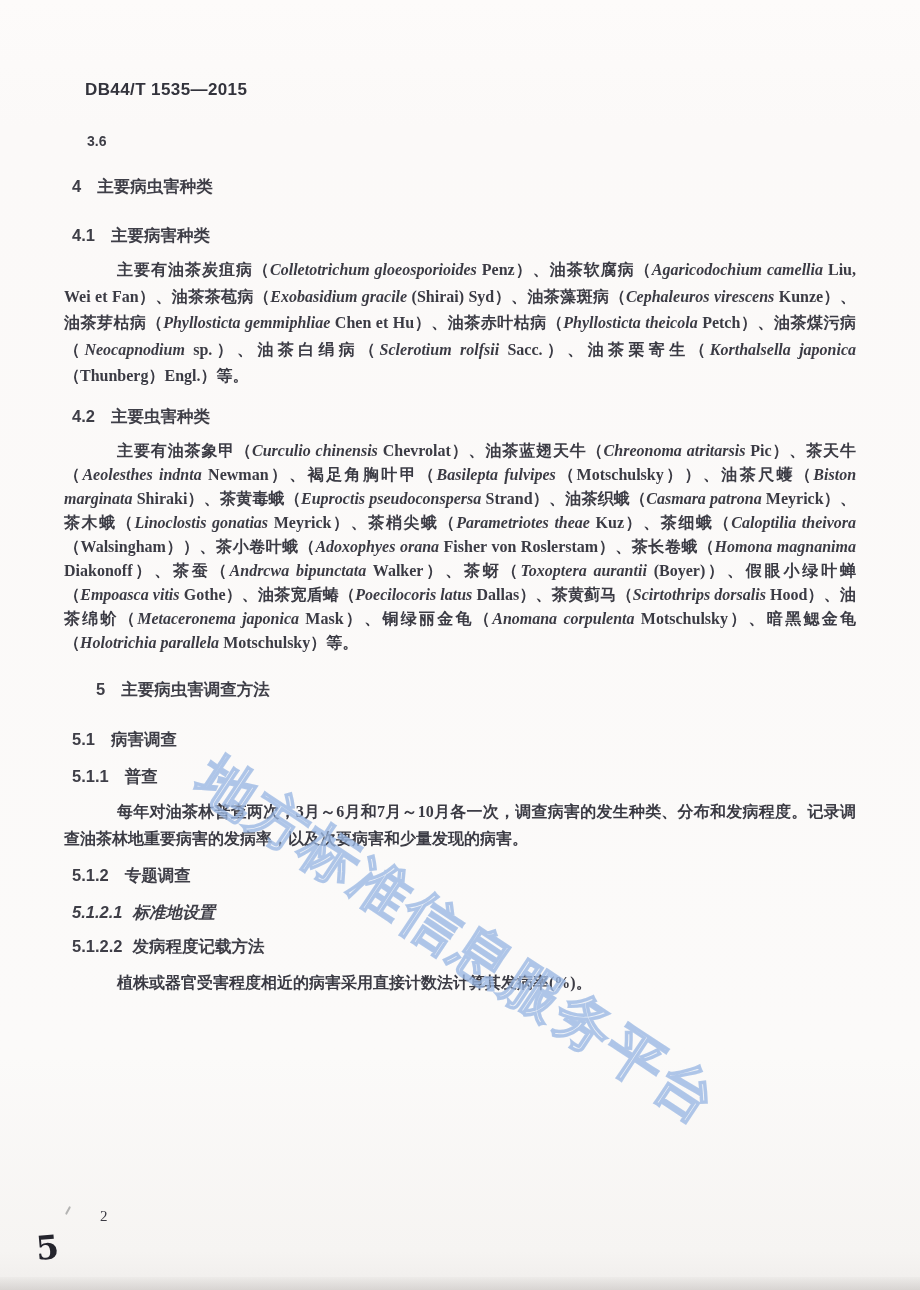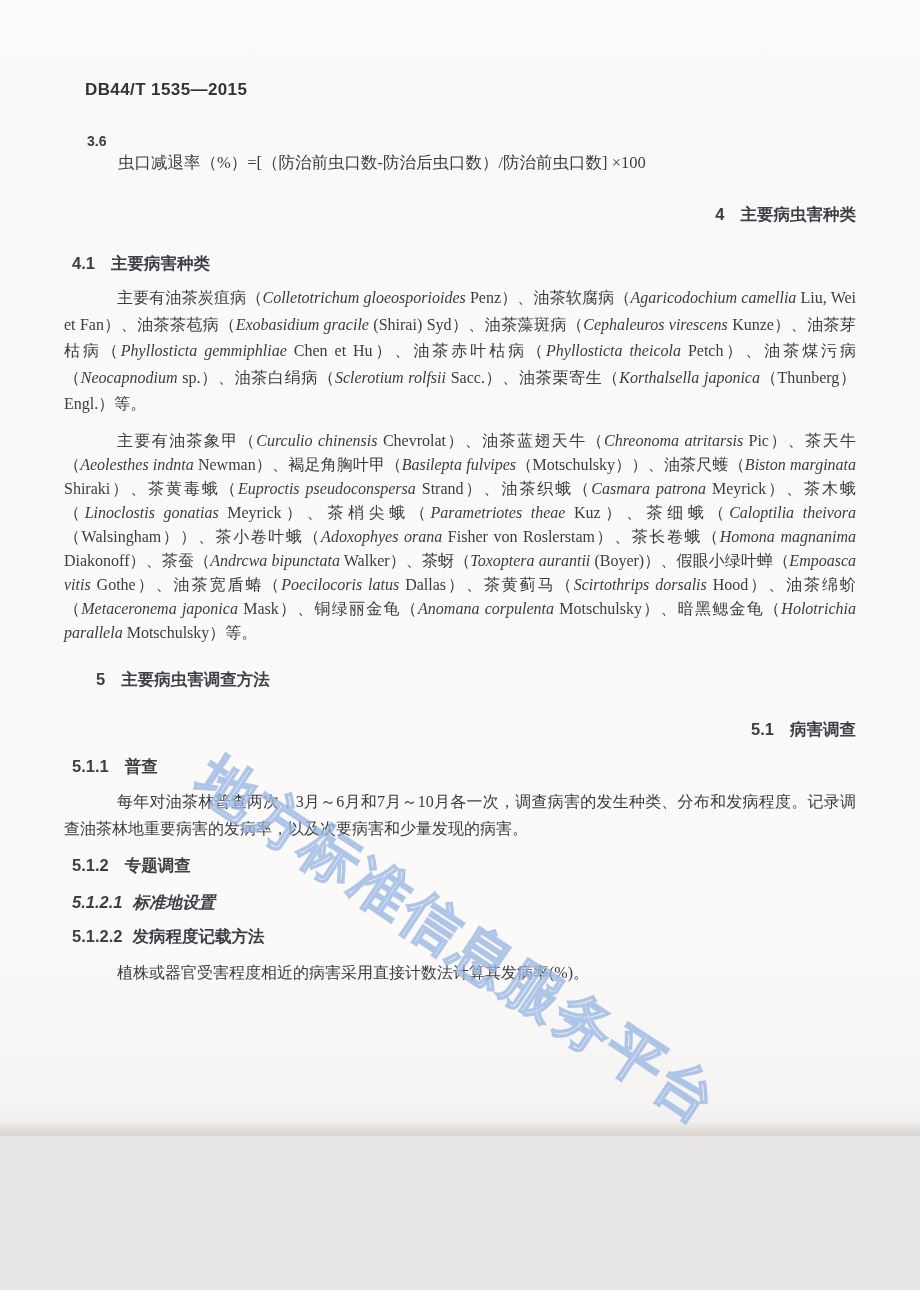--- a/index.html
+++ b/index.html
@@ -1,18 +1,18 @@
 <!DOCTYPE html>
 <html><head>
 <meta charset="utf-8">
 <style>
   * { box-sizing: border-box; }
   html,body { margin:0; padding:0; background:#e9e7e5; }
   .page {
-    position:relative; width:920px; height:1136px; margin:0 auto;
+    position:relative; width:920px; height:1290px; margin:0 auto;
     background:linear-gradient(180deg,#fdfbfa 0%,#fbf9f8 10%,#fbfaf9 82%,#f6f4f2 97%,#efedeb 100%);
     font-family:"Liberation Serif", serif;
     color:#3b3b44; overflow:hidden;
   }
   .content { position:relative; z-index:2; padding:80px 64px 0 64px; }
   .doc-header {
     font-family:"Liberation Sans", sans-serif; font-weight:700;
     font-size:17px; letter-spacing:0.4px; color:#33333c; margin-left:21px;
   }
   .h-sec {
@@ -23,21 +23,21 @@
   .clause-num {
     font-family:"Liberation Sans", sans-serif; font-weight:700;
     font-size:14px; color:#3e3e47; margin-left:23px;
   }
   .term-line { margin-left:54px; line-height:28px; font-size:16.5px; }
   .term-cn { font-family:"Liberation Sans", sans-serif; font-weight:700; color:#33333c; margin-right:14px; }
   .term-en { font-family:"Liberation Serif", serif; color:#3b3b44; }
   .formula-line { margin-left:54px; line-height:28px; font-size:16.5px; }
   .para {
     font-size:16px; line-height:26.5px; text-align:justify;
-    text-indent:53px; color:#3b3b44;
+    text-indent:53px; color:#3b3b44;font-weight:bold;
   }
   .para.dense { line-height:24px; }
   .latin { font-style:italic; }
   sup { font-size:0.62em; line-height:0; }
   .watermark {
     position:absolute; left:225px; top:740px; z-index:3;
     transform:rotate(33.5deg); transform-origin:0 0;
     font-family:"Liberation Sans", sans-serif; font-weight:700;
     font-size:58px; letter-spacing:3px; white-space:nowrap;
     color:rgba(198,216,244,0.26);
@@ -63,40 +63,42 @@
 <body>
 
 <div class="page">
 
   <div class="content">
 
     <div class="doc-header">DB44/T 1535—2015</div>
 
     <div class="clause-num" style="margin-top:33px;">3.6</div>
 
-    <div class="formula-line">虫口减退率（%）=[（防治前虫口数-防治后虫口数）/防治前虫口数] ×100</div>
 
-    <div class="h-sec" style="margin-top:27px;text-align:right;">
+    <div class="h-sec" style="margin-top:27px;">
       <span class="num">4</span><span>主要病虫害种类</span>
     </div>
 
     <div class="h-sec" style="margin-top:27px;">
       <span class="num">4.1</span><span>主要病害种类</span>
     </div>
 
     <div class="para" style="margin-top:10px;"><span>主要有油茶炭疽病（</span><span class="latin">Colletotrichum gloeosporioides</span><span> Penz）、油茶软腐病（</span><span class="latin">Agaricodochium camellia</span><span> Liu, Wei et Fan）、油茶茶苞病（</span><span class="latin">Exobasidium gracile</span><span> (Shirai) Syd）、油茶藻斑病（</span><span class="latin">Cephaleuros virescens</span><span> Kunze）、油茶芽枯病（</span><span class="latin">Phyllosticta gemmiphliae</span><span> Chen et Hu）、油茶赤叶枯病（</span><span class="latin">Phyllosticta theicola</span><span> Petch）、油茶煤污病（</span><span class="latin">Neocapnodium</span><span> sp.）、油茶白绢病（</span><span class="latin">Sclerotium rolfsii</span><span> Sacc.）、油茶栗寄生（</span><span class="latin">Korthalsella japonica</span><span>（Thunberg）Engl.）等。</span></div>
 
+    <div class="h-sec" style="margin-top:16px;">
+      <span class="num">4.2</span><span>主要虫害种类</span>
+    </div>
 
     <div class="para dense" style="margin-top:11px;"><span>主要有油茶象甲（</span><span class="latin">Curculio chinensis</span><span> Chevrolat）、油茶蓝翅天牛（</span><span class="latin">Chreonoma atritarsis</span><span> Pic）、茶天牛（</span><span class="latin">Aeolesthes indnta</span><span> Newman）、褐足角胸叶甲（</span><span class="latin">Basilepta fulvipes</span><span>（Motschulsky））、油茶尺蠖（</span><span class="latin">Biston marginata</span><span> Shiraki）、茶黄毒蛾（</span><span class="latin">Euproctis pseudoconspersa</span><span> Strand）、油茶织蛾（</span><span class="latin">Casmara patrona</span><span> Meyrick）、茶木蛾（</span><span class="latin">Linoclostis gonatias</span><span> Meyrick）、茶梢尖蛾（</span><span class="latin">Parametriotes theae</span><span> Kuz）、茶细蛾（</span><span class="latin">Caloptilia theivora</span><span>（Walsingham））、茶小卷叶蛾（</span><span class="latin">Adoxophyes orana</span><span> Fisher von Roslerstam）、茶长卷蛾（</span><span class="latin">Homona magnanima</span><span> Diakonoff）、茶蚕（</span><span class="latin">Andrcwa bipunctata</span><span> Walker）、茶蚜（</span><span class="latin">Toxoptera aurantii</span><span> (Boyer)）、假眼小绿叶蝉（</span><span class="latin">Empoasca vitis</span><span> Gothe）、油茶宽盾蝽（</span><span class="latin">Poecilocoris latus</span><span> Dallas）、茶黄蓟马（</span><span class="latin">Scirtothrips dorsalis</span><span> Hood）、油茶绵蚧（</span><span class="latin">Metaceronema japonica</span><span> Mask）、铜绿丽金龟（</span><span class="latin">Anomana corpulenta</span><span> Motschulsky）、暗黑鳃金龟（</span><span class="latin">Holotrichia parallela</span><span> Motschulsky）等。</span></div>
 
     <div class="h-sec" style="margin-top:24px;margin-left:32px;">
       <span class="num">5</span><span>主要病虫害调查方法</span>
     </div>
 
-    <div class="h-sec" style="margin-top:28px;text-align:right;">
+    <div class="h-sec" style="margin-top:28px;">
       <span class="num">5.1</span><span>病害调查</span>
     </div>
 
     <div class="h-sec" style="margin-top:15px;">
       <span class="num">5.1.1</span><span>普查</span>
     </div>
 
     <div class="para" style="margin-top:10px; line-height:27px;">每年对油茶林普查两次，3月～6月和7月～10月各一次，调查病害的发生种类、分布和发病程度。记录调查油茶林地重要病害的发病率，以及次要病害和少量发现的病害。</div>
 
     <div class="h-sec" style="margin-top:13px;">

